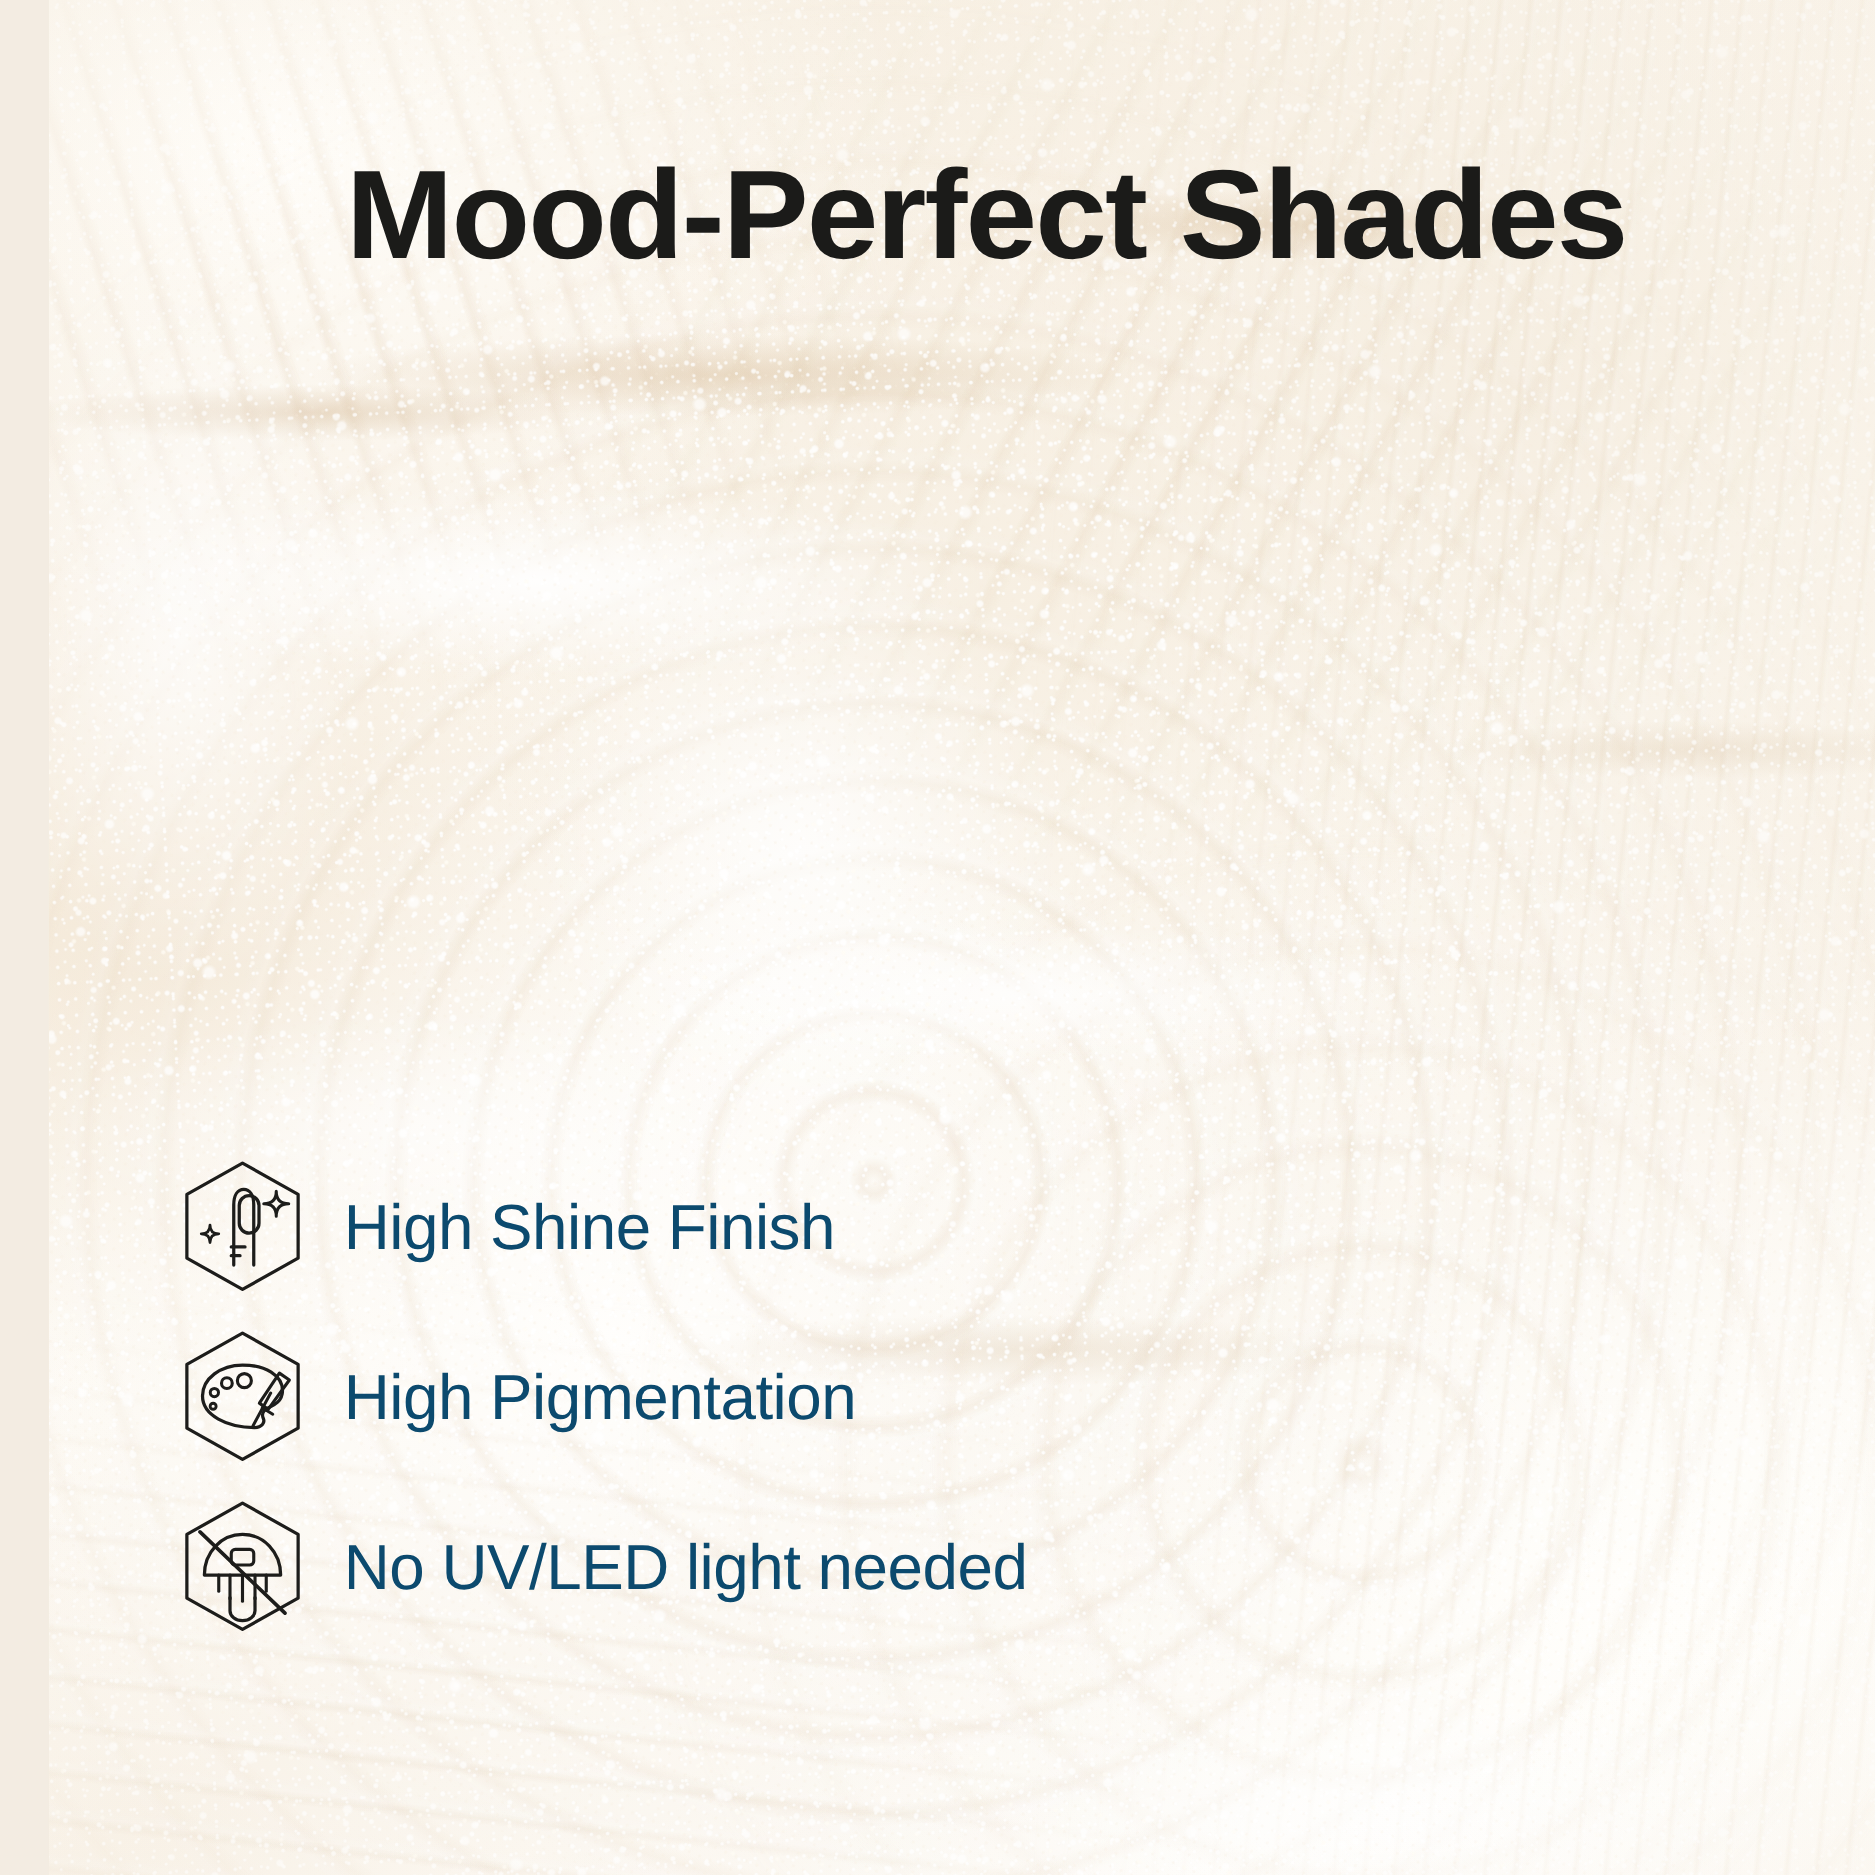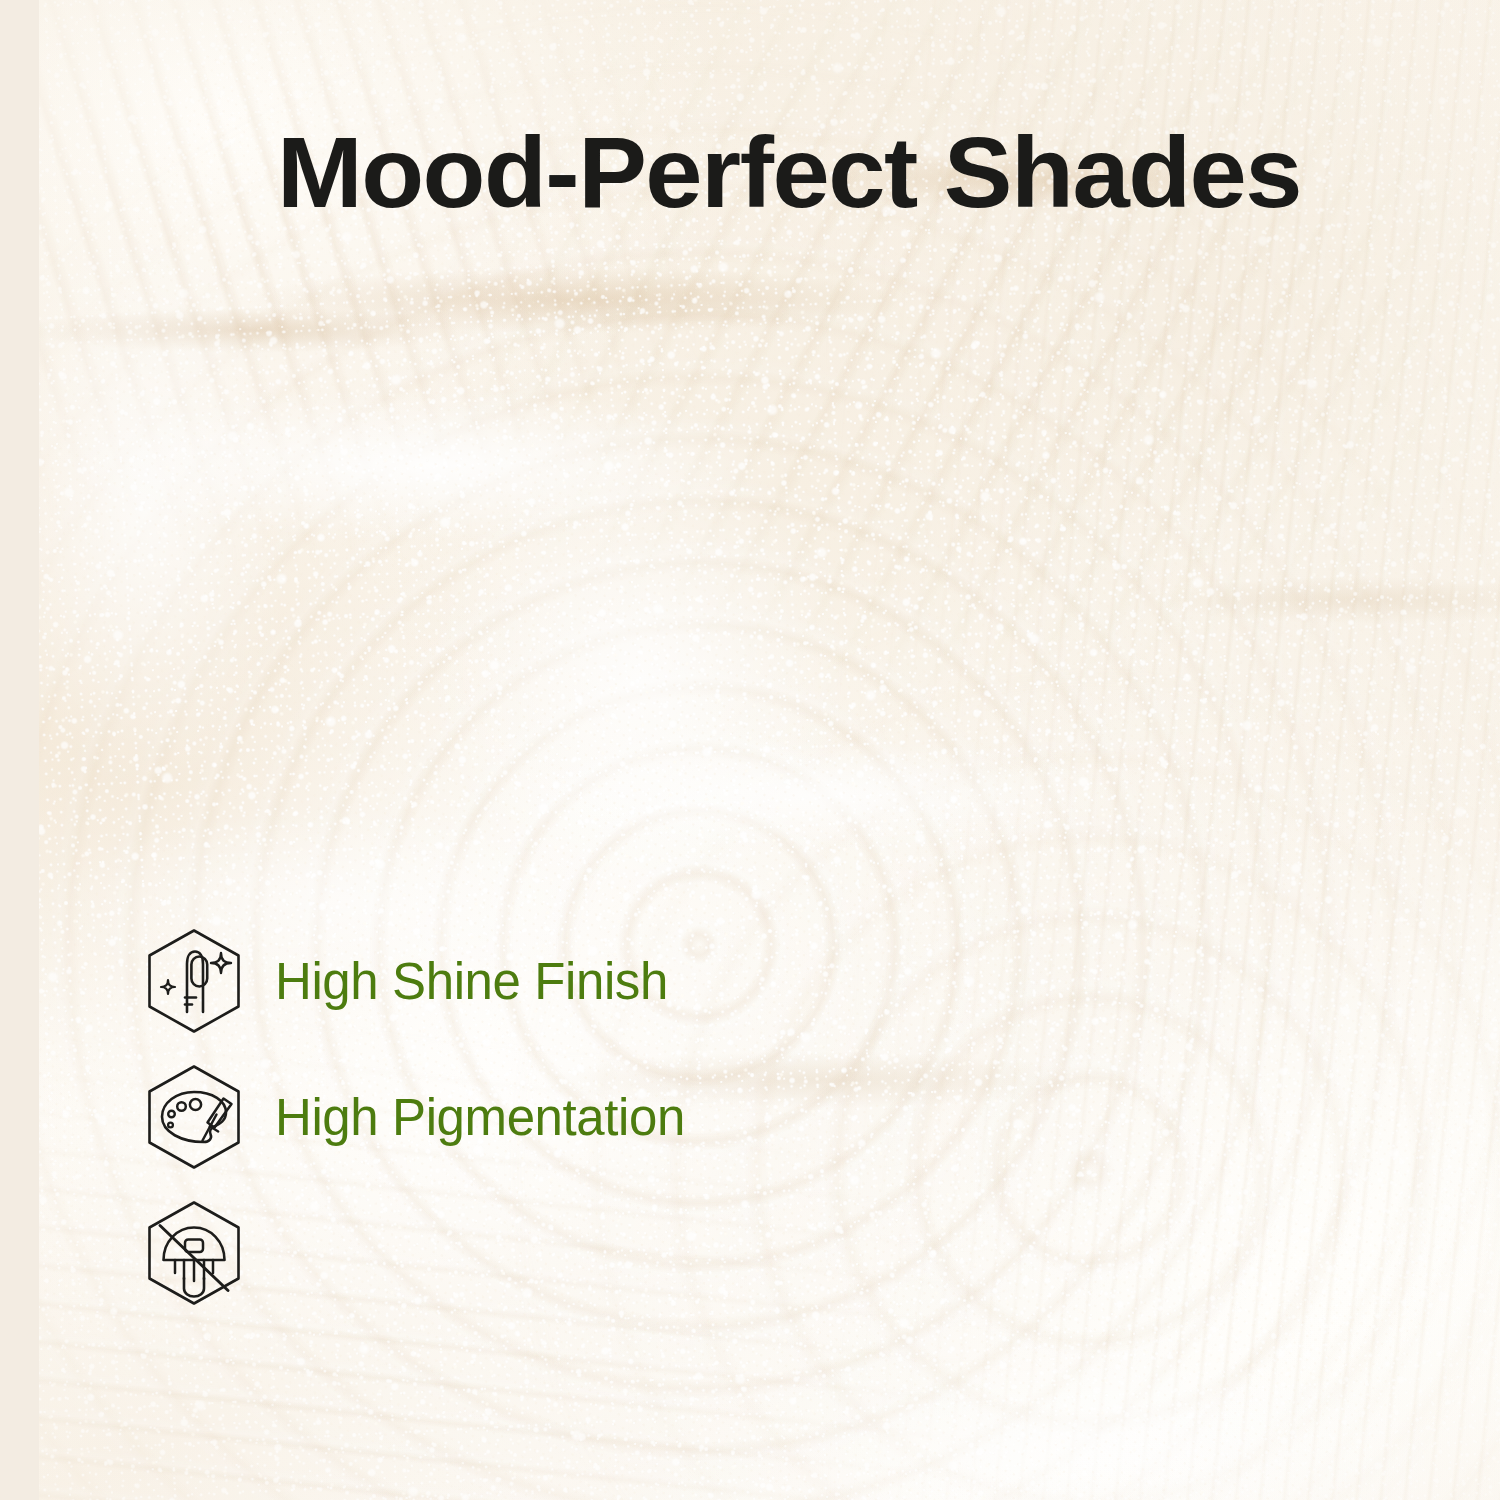--- a/index.html
+++ b/index.html
@@ -226,21 +226,21 @@
     width:110px; height:110px;
     flex:0 0 110px;
     position:relative;
   }
   .hex-badge svg { display:block; width:110px; height:110px; }
 
   .feature-label {
     font-family:"Liberation Sans", sans-serif;
     font-size:51px;
     font-weight:400;
-    color:#4d7c0f;
+    color:#0c4a6e;
     letter-spacing:-0.4px;
     line-height:1;
     white-space:nowrap;
   }
 </style>
 </head>
 <body>
 
 <div id="page">
 
@@ -326,16 +326,17 @@
           <path d="M45 62 L45 81" stroke-width="2.5"></path>
           <path d="M55 62 L55 83" stroke-width="2.5"></path>
           <path d="M65 62 L65 81" stroke-width="2.5"></path>
           <path d="M74 62 L74 75" stroke-width="2.5"></path>
 
           <path d="M45 80 L45 90.5 C45 95 49.4 98.5 55 98.5 C60.6 98.5 65 95 65 90.5 L65 80" stroke-width="2.6" fill="none"></path>
 
           <path d="M21 27.5 L89 92.5" stroke-width="2.9"></path>
         </svg>
       </div>
+      <div class="feature-label">No UV/LED light needed</div>
     </div>
 
   </div>
 </div>
 
 </body></html>

